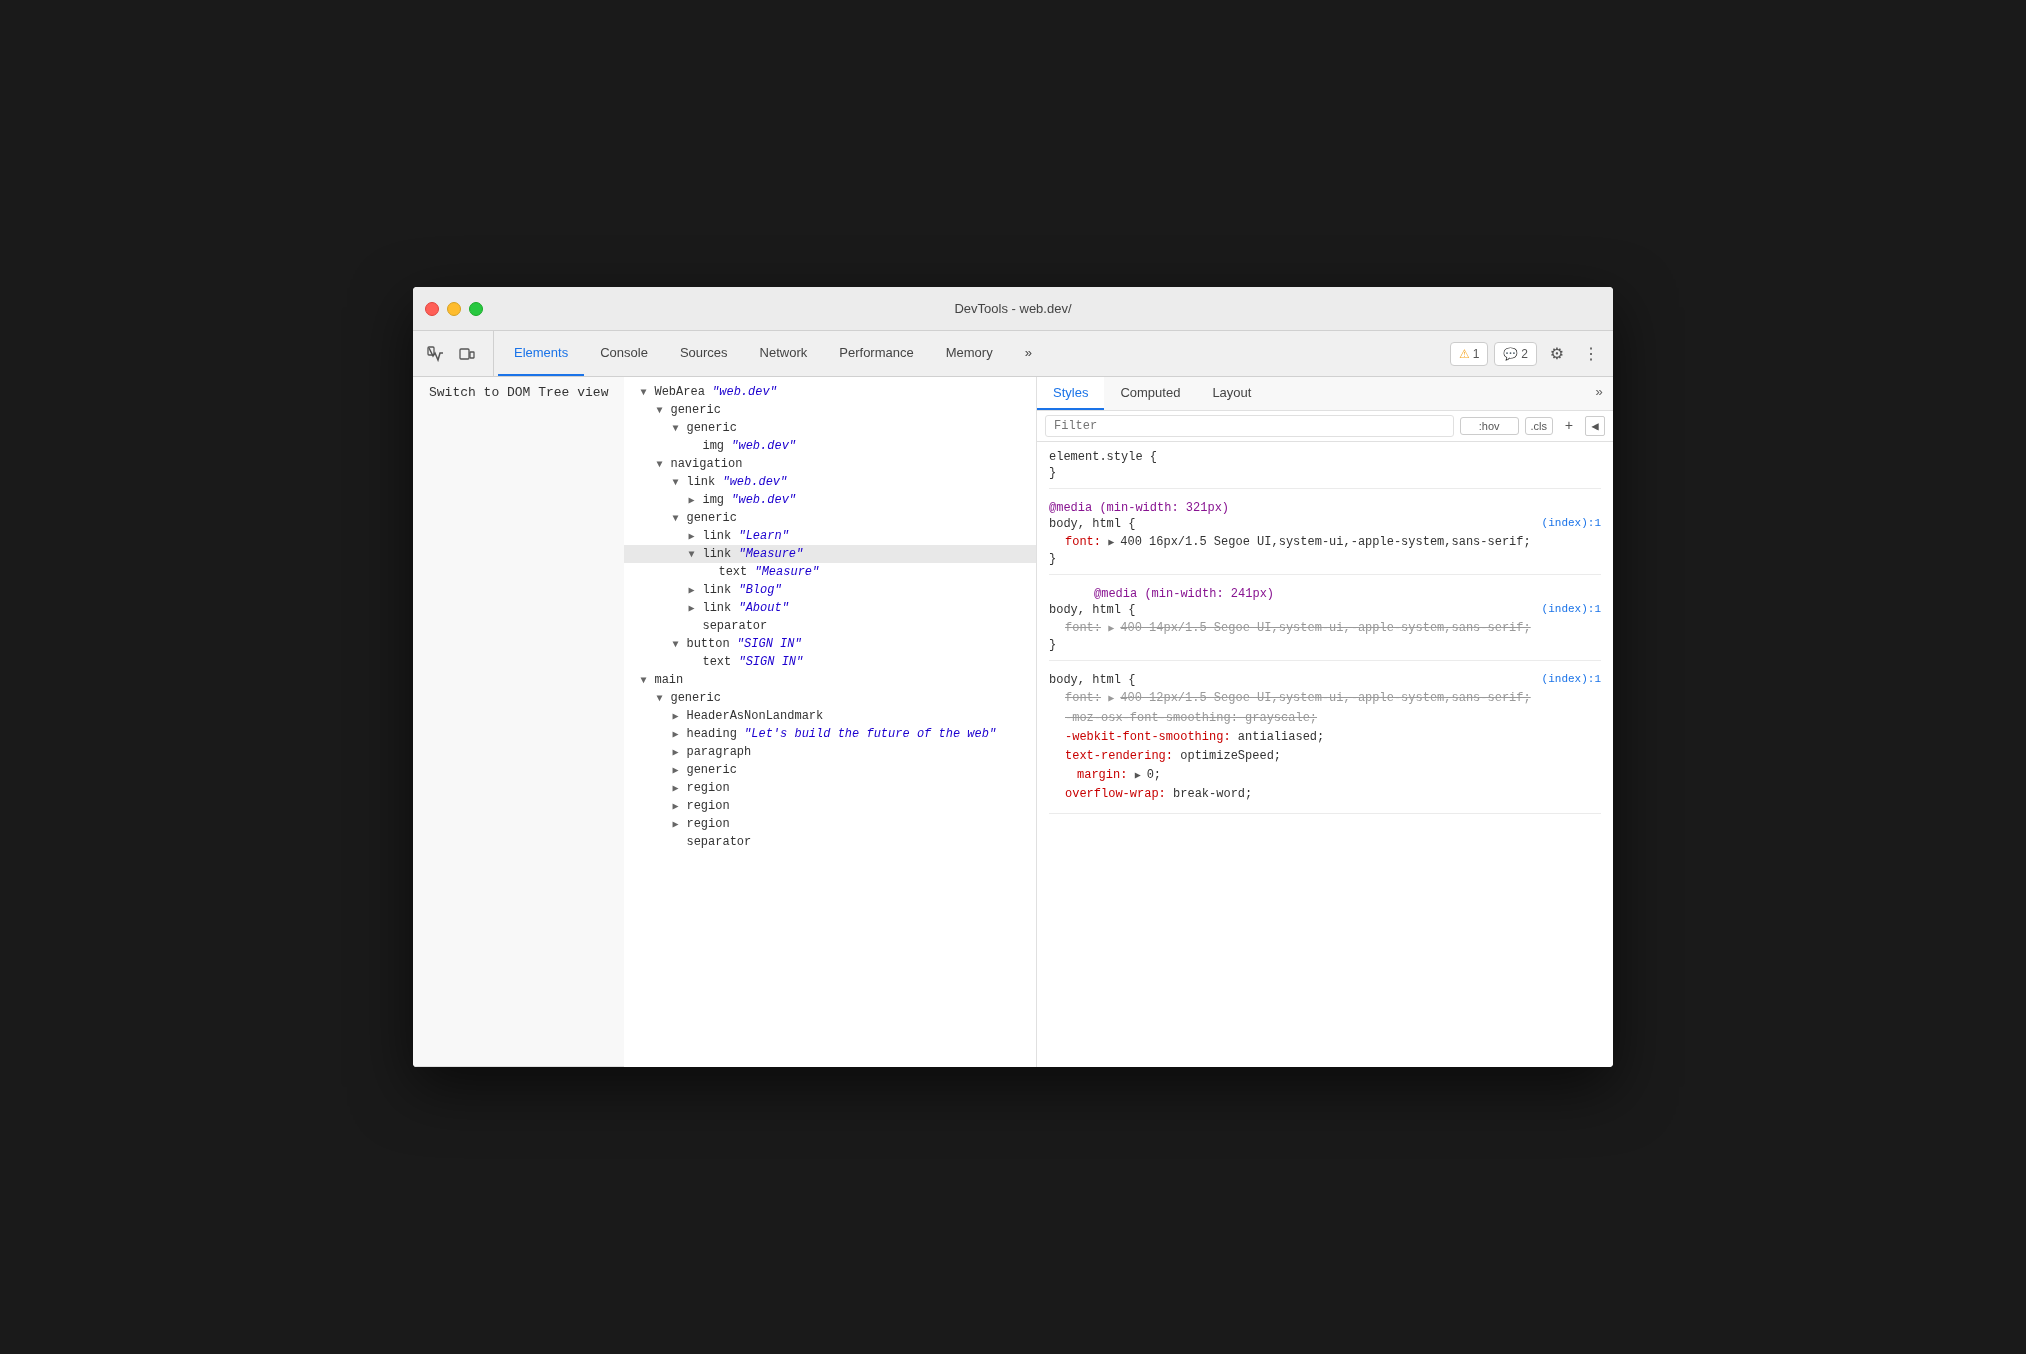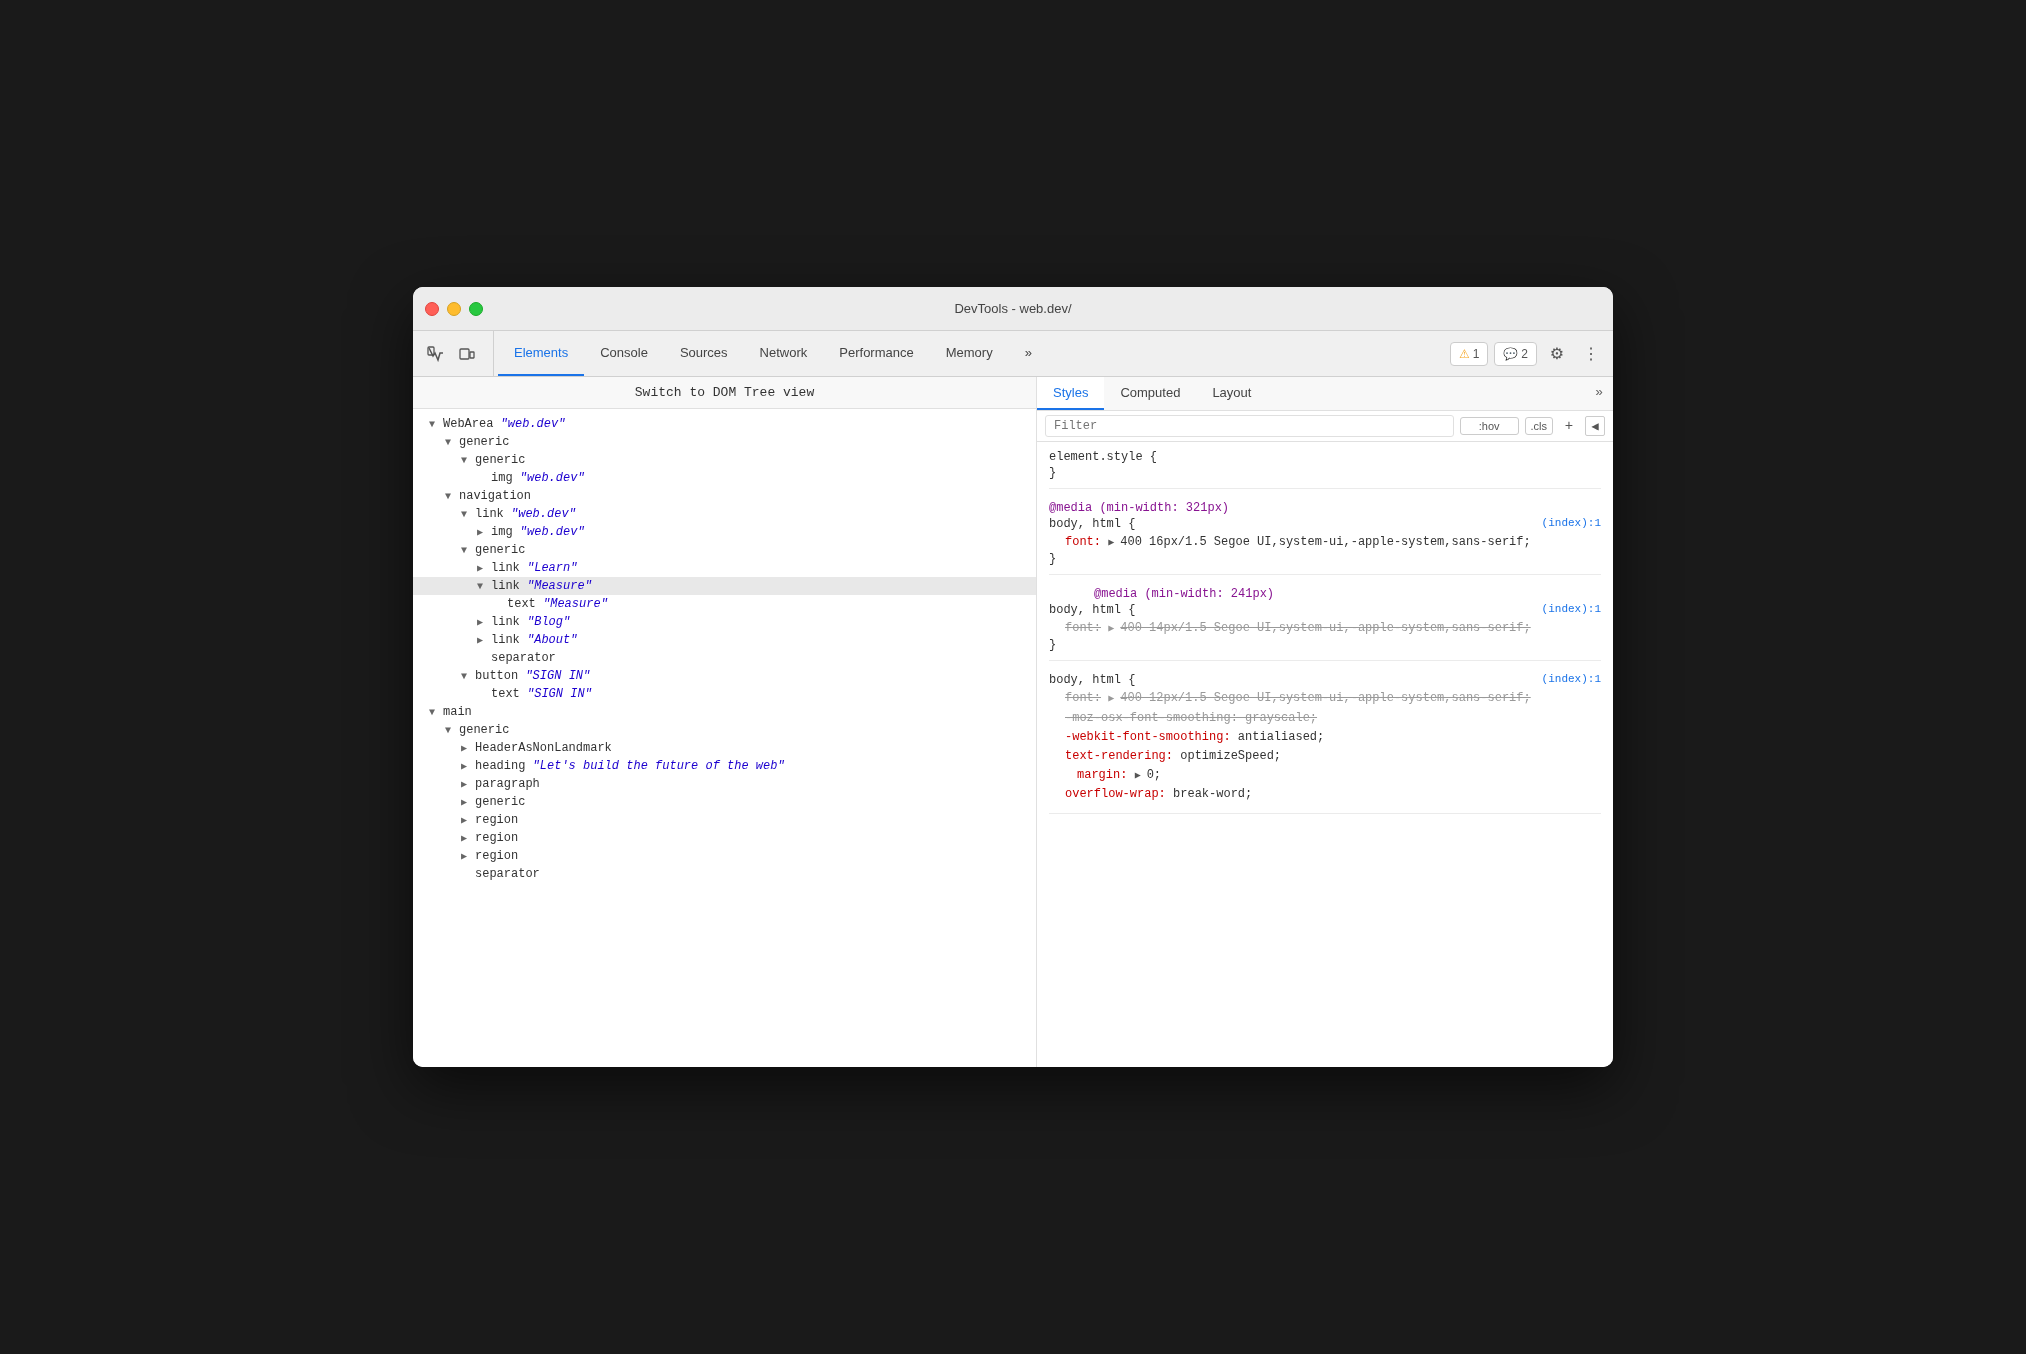--- a/index.html
+++ b/index.html
@@ -8,21 +8,21 @@
       display: flex;
       justify-content: center;
       align-items: center;
       min-height: 100vh;
       font-family: -apple-system, BlinkMacSystemFont, 'Segoe UI', sans-serif;
     }
     .window {
       width: 1200px;
       height: 780px;
       background: #ffffff;
-      border-radius: 10px;
+      border-radius: 4px;
       overflow: hidden;
       box-shadow: 0 20px 60px rgba(0,0,0,0.6);
       display: flex;
       flex-direction: column;
     }
     
     .title-bar {
       background: #ececec;
       height: 44px;
       display: flex;
@@ -133,21 +133,20 @@
     .main-content {
       display: flex;
       flex: 1;
       overflow: hidden;
     }
     
     .dom-panel {
       width: 52%;
       border-right: 1px solid #e0e0e0;
       display: flex;
-      flex-direction: column;
       overflow: hidden;
       font-family: 'Menlo', 'Monaco', 'Courier New', monospace;
       font-size: 12px;
     }
     .dom-switch-bar {
       background: #f8f8f8;
       border-bottom: 1px solid #e0e0e0;
       padding: 8px 16px;
       font-size: 13px;
       color: #333;

